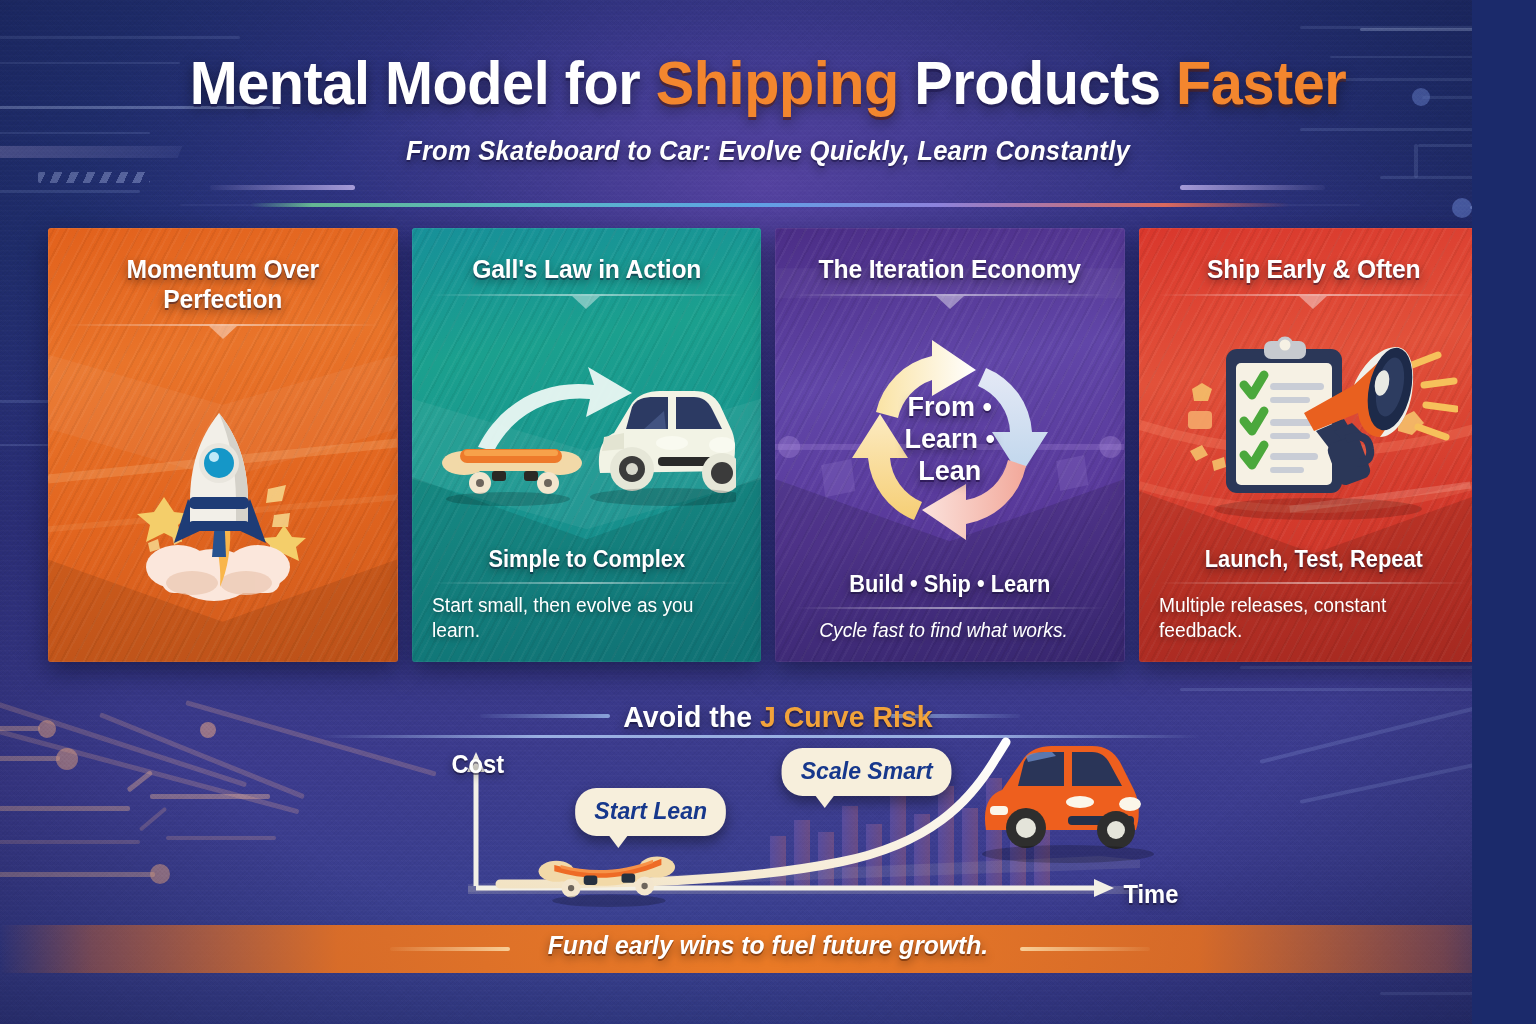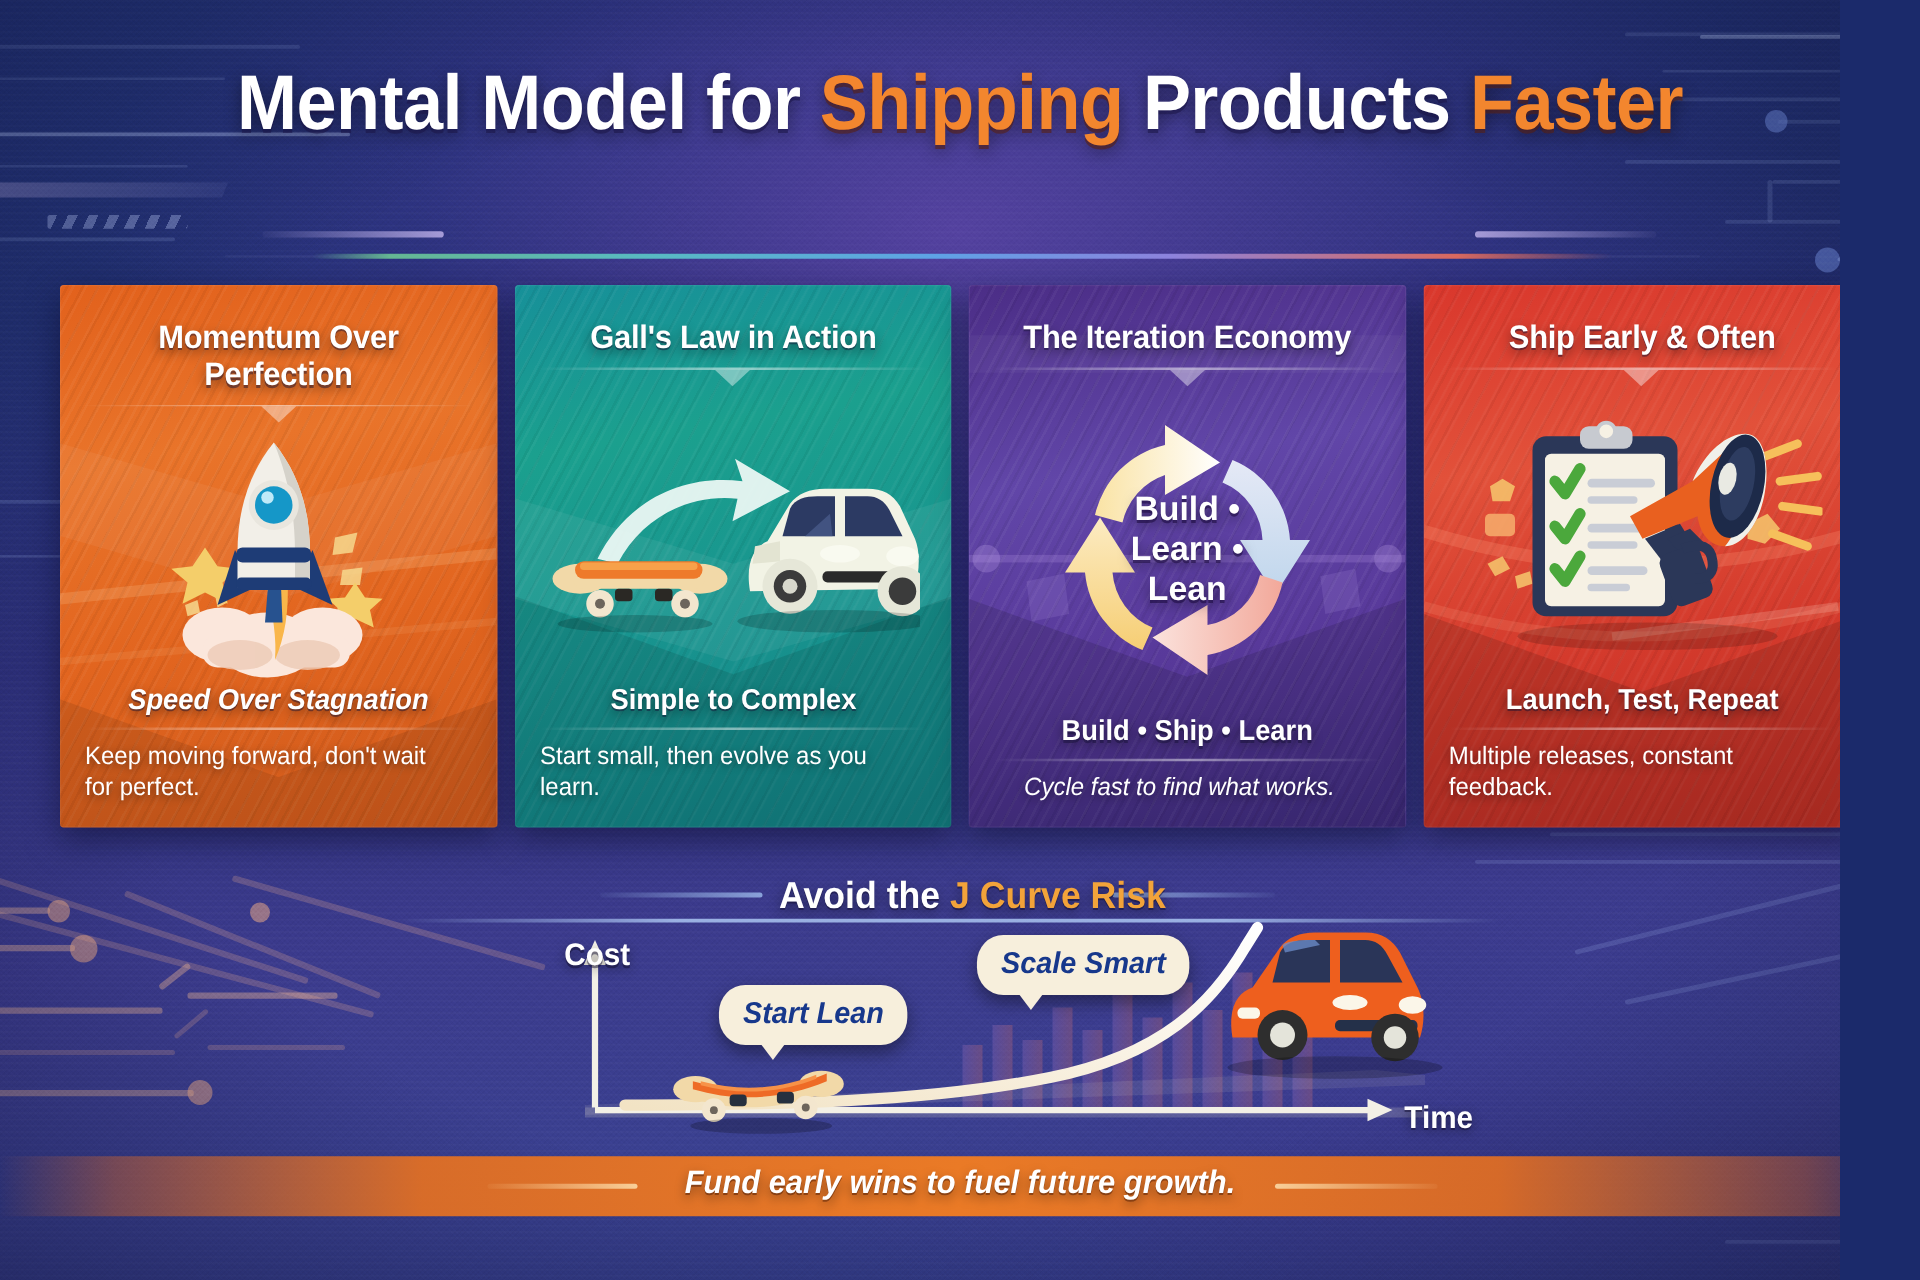--- a/index.html
+++ b/index.html
@@ -260,20 +260,23 @@
 
   <div class="bg-layer scanlines"></div>
   <div class="bg-layer grain"></div>
   <div class="bg-layer vignette"></div>
 
   <div id="header">
     <div id="title"><span>Mental Model </span><span>for </span><span class="hl">Shipping </span><span>Products </span><span class="hl">Faster</span></div>
 
     <div class="sub-dash" style="left:210px; width:145px;"></div>
     <div class="sub-dash right" style="left:1180px; width:145px;"></div>
+    <div id="subwrap">
+      <div id="subtitle">From Skateboard to Car: Evolve Quickly, Learn Constantly</div>
+    </div>
     <div id="sub-underline"></div>
   </div>
 
   <div id="cards">
 
     <div class="card c1">
       <div class="tex"></div>
       <svg class="chev" viewBox="0 0 348 434" preserveAspectRatio="none">
         <polygon points="0,330 174,392 348,330 348,434 0,434" fill="rgba(0,0,0,0.09)"></polygon>
         <polygon points="0,126 174,176 348,126 348,200 174,250 0,200" fill="rgba(255,255,255,0.05)"></polygon>
@@ -320,25 +323,20 @@
           <path d="M101 16 C80 42 72 72 72 104 L72 132 L130 132 L130 104 C130 72 122 42 101 16 Z" fill="#F2EFE8"></path>
           <path d="M101 16 C112 42 118 72 118 104 L118 132 L130 132 L130 104 C130 72 122 42 101 16 Z" fill="#D5D2CA"></path>
           <rect x="71" y="100" width="60" height="12" rx="5" fill="#1E3C76"></rect>
           <rect x="71" y="124" width="60" height="10" rx="4" fill="#1E3C76"></rect>
           <circle cx="101" cy="66" r="20" fill="#E9E6DE"></circle>
           <circle cx="101" cy="66" r="15" fill="#1597C8"></circle>
           <circle cx="96" cy="60" r="5" fill="#BFEAF8"></circle>
         </svg>
       </div>
 
-      <div class="card-foot">
-        <div class="foot-head italic">Speed Over Stagnation</div>
-        <div class="foot-rule"></div>
-        <div class="foot-body">Keep moving forward, don't wait for perfect.</div>
-      </div>
     </div>
 
     <div class="card c2">
       <div class="tex"></div>
       <svg class="chev" viewBox="0 0 348 434" preserveAspectRatio="none">
         <polygon points="0,248 174,310 348,248 348,434 0,434" fill="rgba(0,0,0,0.10)"></polygon>
         <polygon points="0,170 174,222 348,170 348,250 174,300 0,250" fill="rgba(255,255,255,0.06)"></polygon>
       </svg>
 
       <div class="card-title">Gall's Law in Action</div>
@@ -430,21 +428,21 @@
 
           <path d="M40 78 A74 74 0 0 1 96 22 L96 6 L140 36 L96 62 L96 46 A52 52 0 0 0 62 84 Z" fill="url(#g-top)"></path>
 
           <path d="M150 34 A74 74 0 0 1 196 98 L212 98 L184 142 L156 98 L174 98 A52 52 0 0 0 142 52 Z" fill="url(#g-right)"></path>
 
           <path d="M190 132 A74 74 0 0 1 130 190 L130 206 L86 176 L130 150 L130 166 A52 52 0 0 0 172 126 Z" fill="url(#g-bottom)"></path>
 
           <path d="M78 186 A74 74 0 0 1 32 124 L16 124 L44 80 L72 124 L54 124 A52 52 0 0 0 86 168 Z" fill="url(#g-left)"></path>
         </svg>
         <div style="position:absolute; width:100%; text-align:center; color:#fff; font-weight:700; font-size:27px; line-height:1.18; text-shadow:0 2px 0 rgba(25,10,60,.55), 0 4px 10px rgba(0,0,0,.5);">
-          <div>Build •</div>
+          <div>From •</div>
           <div>Learn •</div>
           <div>Lean</div>
         </div>
       </div>
 
       <div class="card-foot">
         <div class="foot-head">Build • Ship • Learn</div>
         <div class="foot-rule"></div>
         <div class="foot-body italic" style="text-align:center;">Cycle fast to find what works.</div>
       </div>

